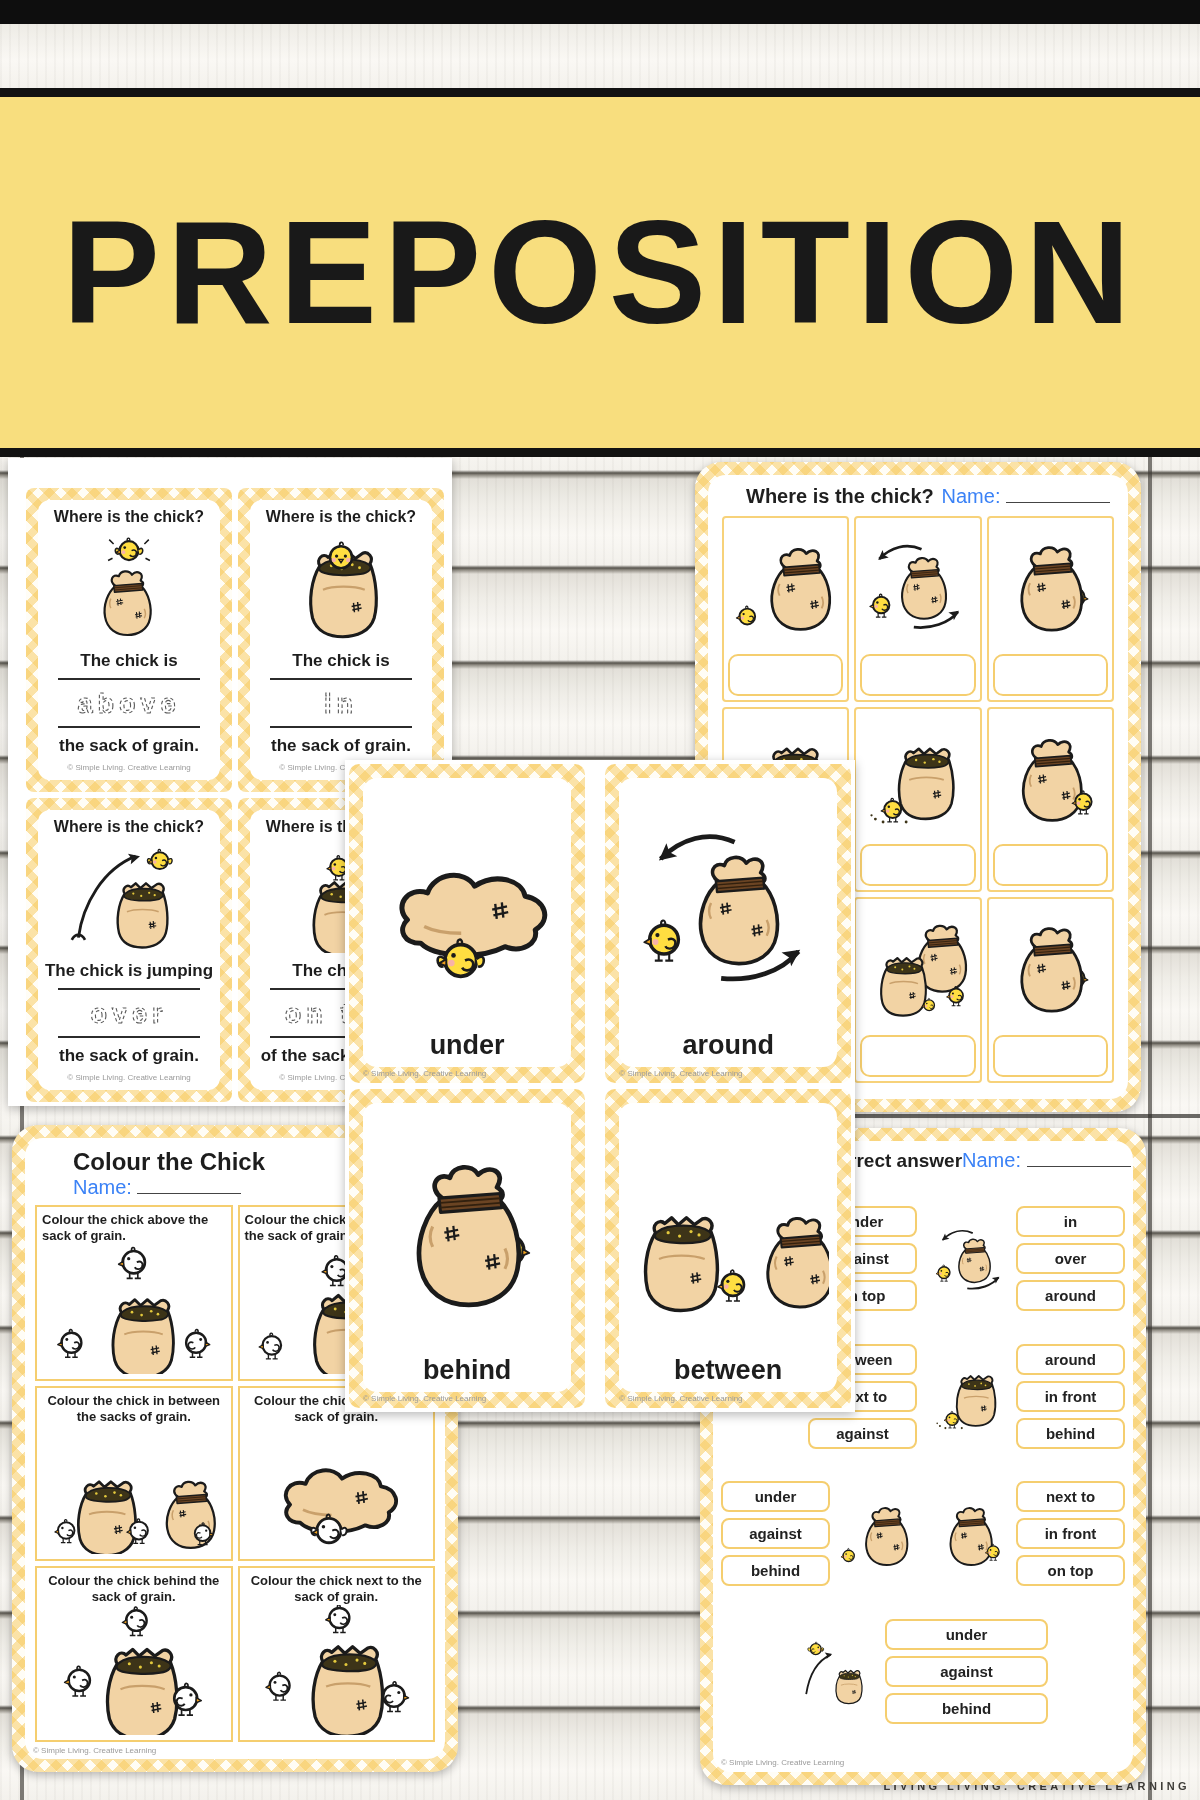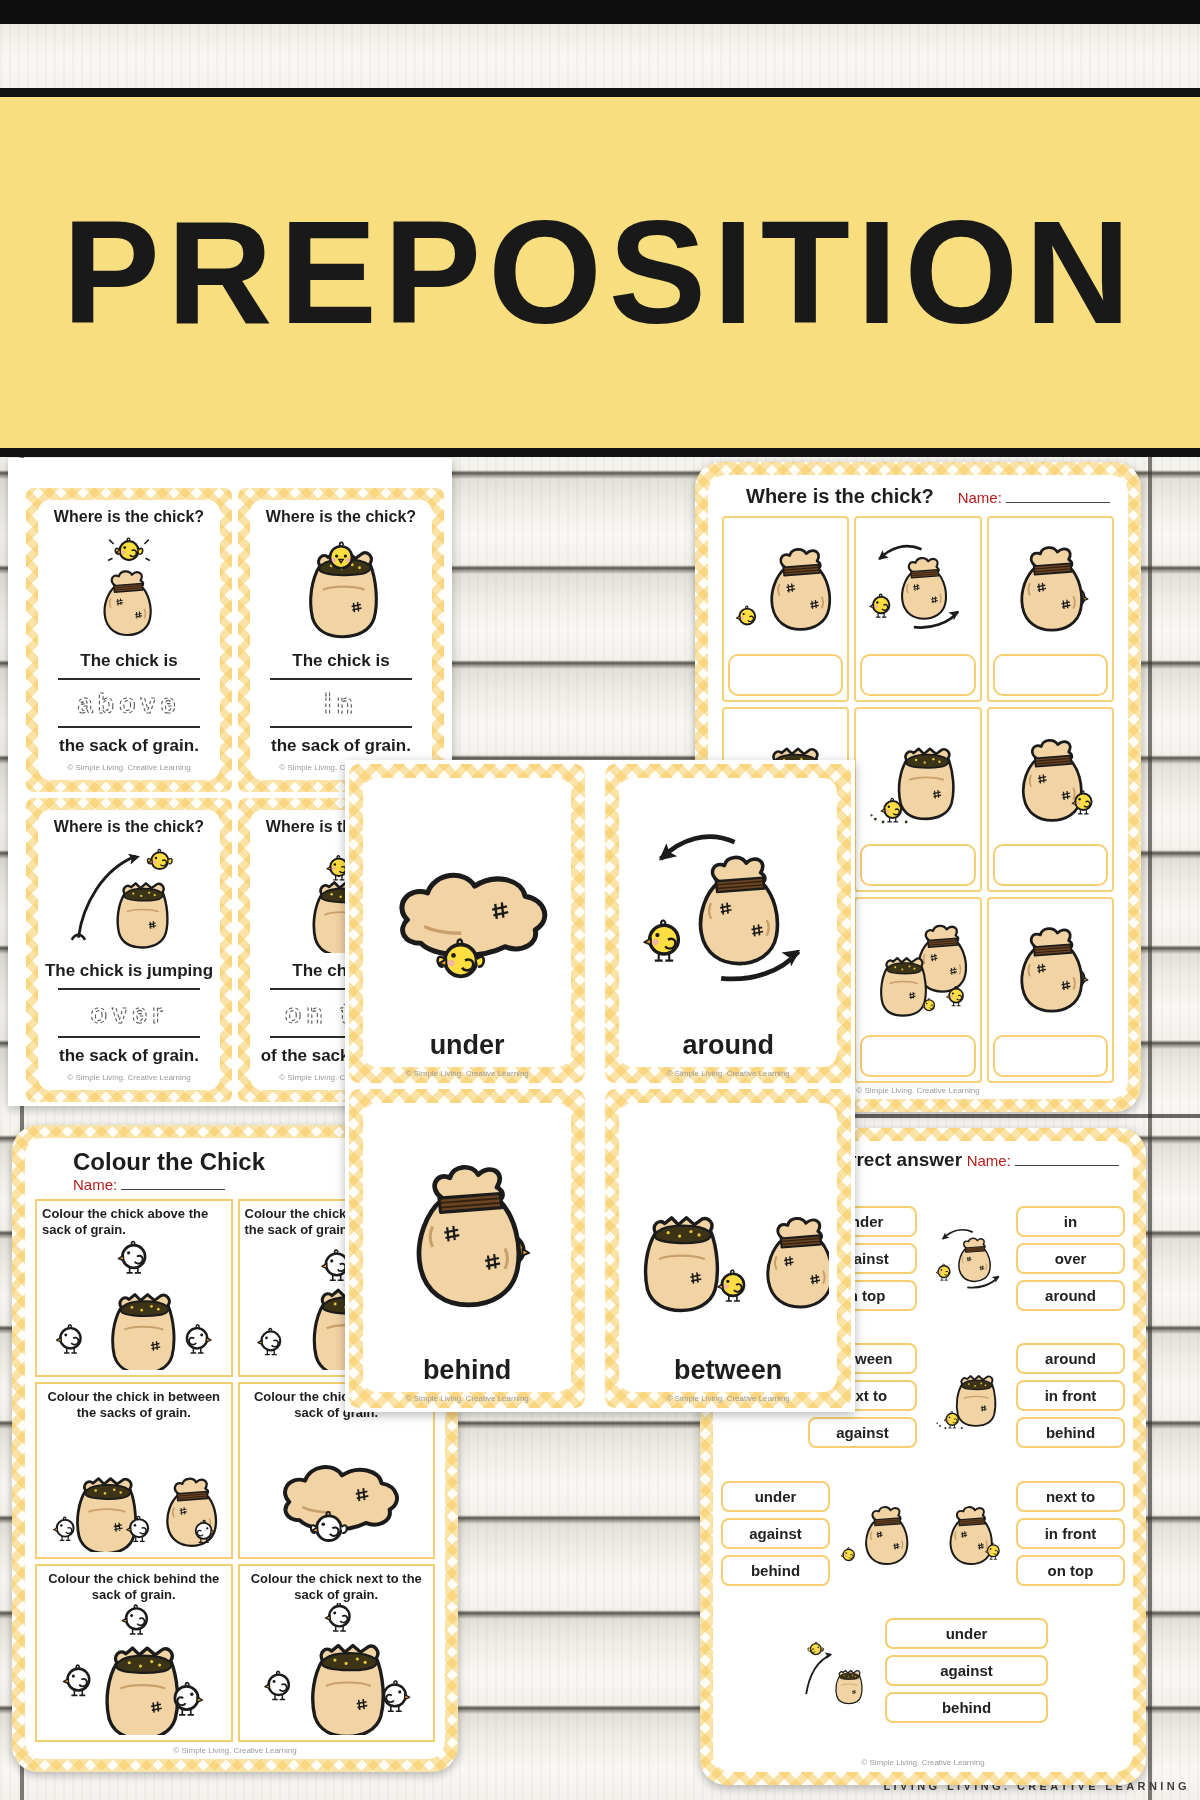--- a/index.html
+++ b/index.html
@@ -23,26 +23,26 @@
   
   .sheet{position:absolute;background:#fff;box-shadow:0 3px 10px rgba(0,0,0,.28);}
   .gingham{background:
       repeating-linear-gradient(45deg, rgba(247,200,88,.5) 0 8px, rgba(0,0,0,0) 8px 16px),
       repeating-linear-gradient(135deg, rgba(247,200,88,.5) 0 8px, rgba(0,0,0,0) 8px 16px),
       #FFFDF6;}
   .gsheet{padding:13px;border-radius:26px;box-sizing:border-box;}
   .gin{background:#fff;border-radius:18px;height:100%;box-sizing:border-box;display:flex;flex-direction:column;}
   .scene{display:flex;align-items:center;justify-content:center;}
   .scene svg{width:100%;height:100%;}
-  .cc{font-size:8px;color:#9a9a9a;text-align:center;white-space:nowrap;}
+  .cc{font-size:8px;color:#9a9a9a;white-space:nowrap;}
   .rule{border-bottom:2px solid #2b2b2b;width:84%;margin:0 auto;}
   .traced{display:block;margin:0 auto;}
   .traced text{font-family:"Liberation Sans",sans-serif;font-size:27px;font-weight:700;letter-spacing:5px;
     fill:none;stroke:#5a5a5a;stroke-width:1.1;stroke-dasharray:3.5 2.6;text-anchor:middle;}
-  .nm{font-size:15px;color:#b91c1c;white-space:nowrap;}
+  .nm{font-size:20px;color:#3b82f6;white-space:nowrap;}
   .nm .ln{display:inline-block;width:104px;border-bottom:1.6px solid #444;height:11px;}
 
   
   .sheetA{left:8px;top:458px;width:444px;height:648px;z-index:2;box-sizing:border-box;
     padding:30px 10px 4px 18px;display:grid;grid-template-columns:1fr 1fr;grid-auto-rows:1fr;gap:6px;}
   .acard{padding:12px;border-radius:8px;box-sizing:border-box;}
   .acard-in{background:#fff;border-radius:12px;height:100%;box-sizing:border-box;
     display:flex;flex-direction:column;align-items:center;justify-content:space-between;padding:8px 6px;gap:2px;}
   .card-title{font-size:16px;font-weight:700;color:#1d1d1d;white-space:nowrap;}
   .sent{font-size:17px;font-weight:600;color:#1d1d1d;text-align:center;}

